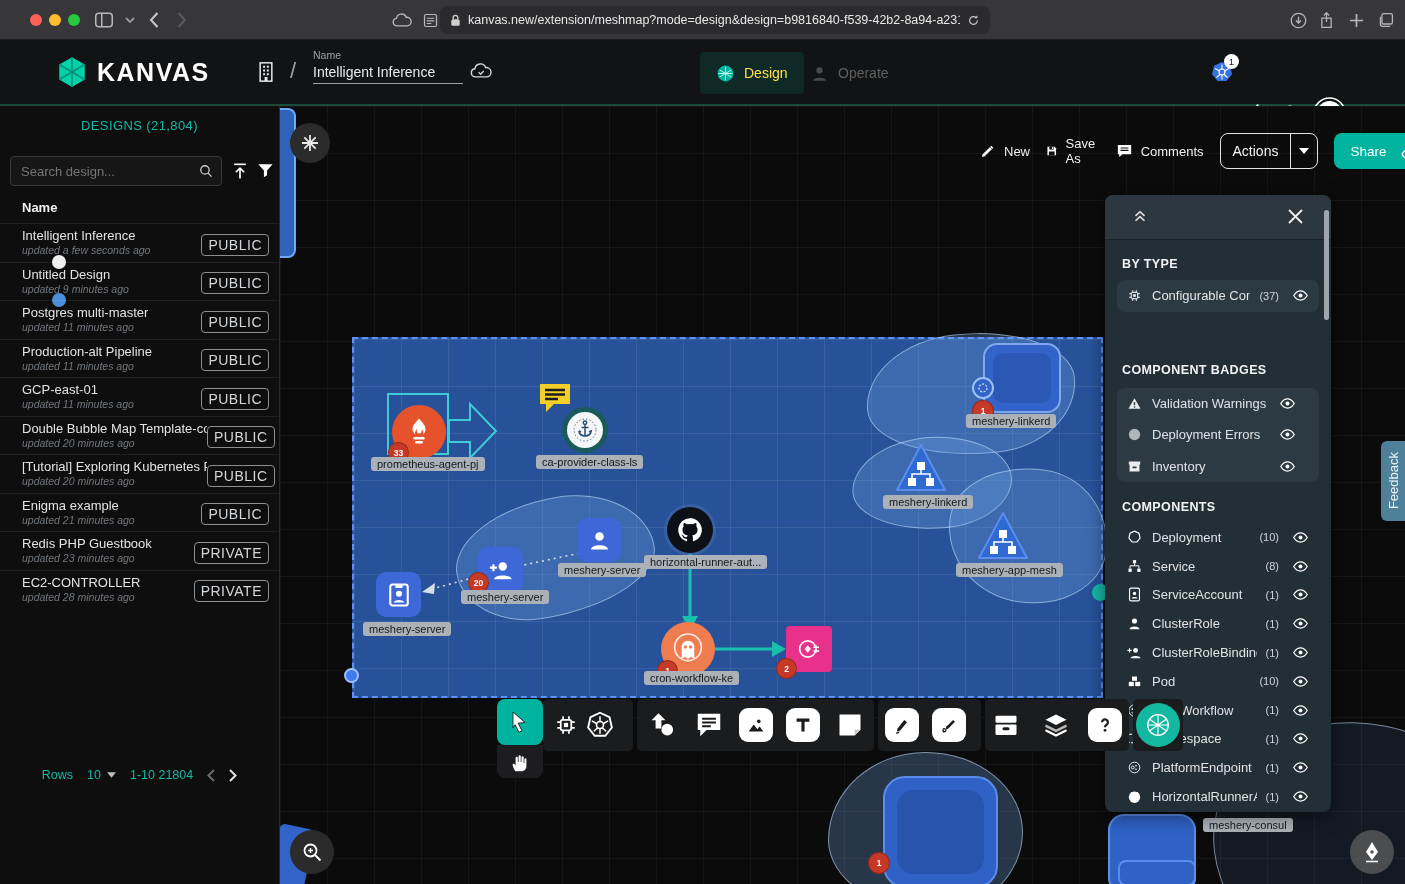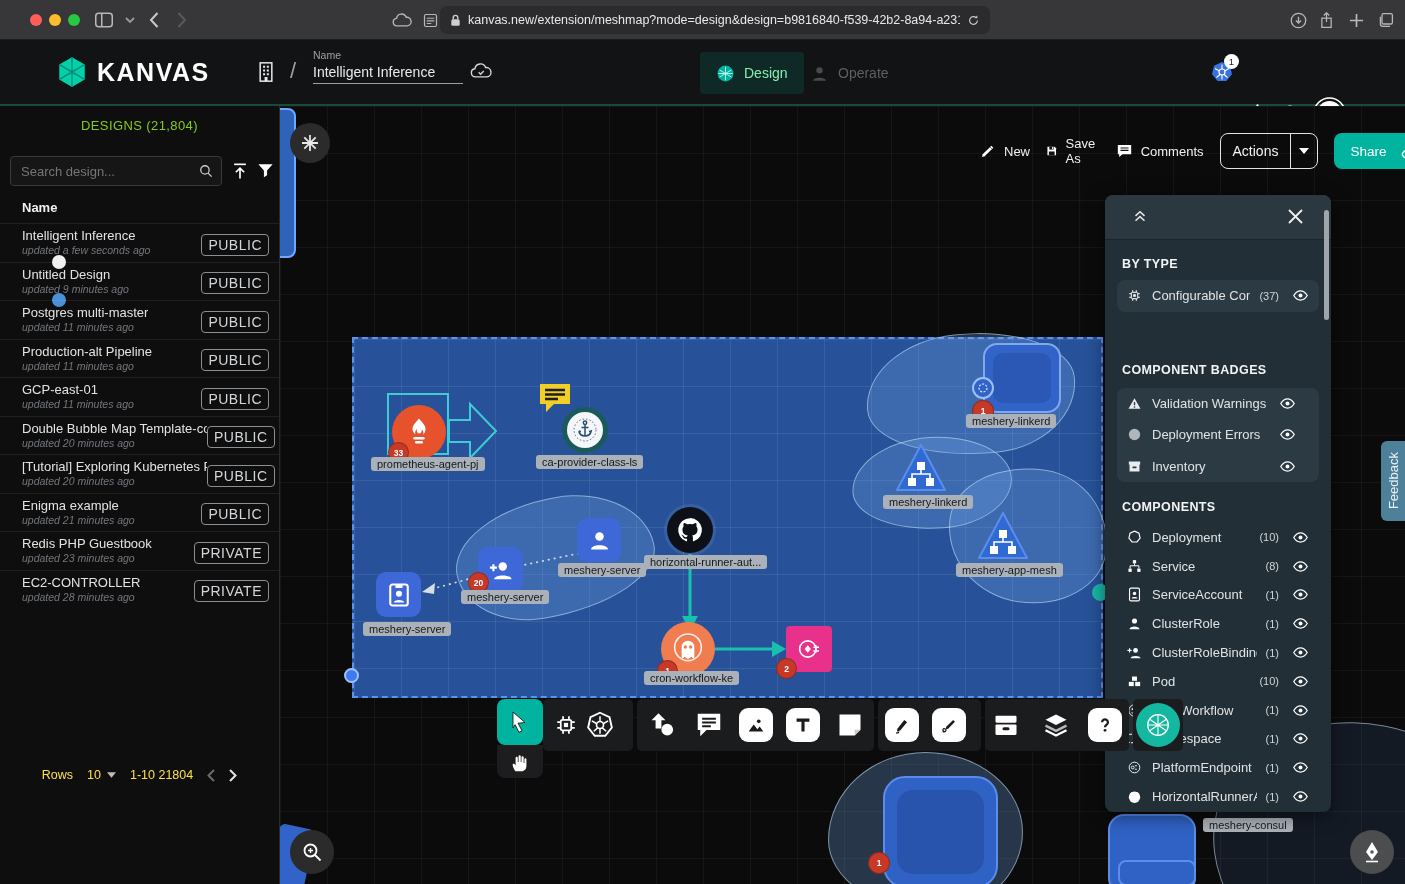--- a/index.html
+++ b/index.html
@@ -16,37 +16,37 @@
   #url-text{color:#e8e8e8;font-size:12.5px;white-space:nowrap;overflow:hidden;}
 
   
   #app-header{left:0;top:40px;width:1405px;height:66px;background:#121314;border-bottom:2px solid #1b4a3a;}
   #logo{left:55px;top:14px;display:flex;align-items:center;gap:8px;}
   #logo-text{color:#fff;font-size:25px;font-weight:800;letter-spacing:1.5px;}
   #name-field{left:313px;top:9px;width:150px;}
   #name-label{color:#9aa0a6;font-size:10.5px;}
   #name-input{background:transparent;border:none;border-bottom:1.5px solid #9aa0a6;color:#e8eaed;font-size:14px;width:150px;padding:3px 0;outline:none;}
   .htab{top:12px;height:42px;border-radius:4px;display:flex;align-items:center;gap:9px;padding:0 16px;font-size:14px;}
-  #tab-design{left:700px;background:rgba(0,179,159,0.14);color:#86efac;align-items:center;}
+  #tab-design{left:700px;background:rgba(0,179,159,0.14);color:#fde047;align-items:center;}
   #tab-operate{left:794px;color:#5f5f5f;}
   .hico{top:57px;}
 
   
   #sidebar{left:0;top:106px;width:280px;height:778px;background:#0e0e0f;border-right:1px solid #2a2a2a;z-index:4;}
-  #sb-title{left:0;top:12px;width:279px;text-align:center;color:#84cc16;font-size:13px;letter-spacing:.4px;}
+  #sb-title{left:0;top:12px;width:279px;text-align:center;color:#14b8a6;font-size:13px;letter-spacing:.4px;}
   #sb-search{left:10px;top:50px;width:212px;height:30px;background:#161617;border:1px solid #3a3a3c;border-radius:4px;display:flex;align-items:center;padding:0 8px;}
   #sb-search input{flex:1;background:transparent;border:none;outline:none;color:#cfcfcf;font-size:13px;}
   #sb-name-hdr{left:22px;top:94px;color:#f0f0f0;font-size:13px;font-weight:700;}
   #sb-rows{left:0;top:117px;width:279px;}
   .srow{position:relative;height:38.5px;border-top:1px solid rgba(255,255,255,0.08);padding:4px 10px 0 22px;display:flex;justify-content:space-between;}
   .srow-name{color:#e3e3e3;font-size:13px;white-space:nowrap;overflow:hidden;max-width:185px;}
   .srow-upd{color:#72777c;font-size:10.5px;font-style:italic;margin-top:1px;}
   .vis-badge{align-self:center;border:1px solid #8a8f94;color:#d4d7d9;font-size:14px;padding:2px 6px;border-radius:4px;letter-spacing:.5px;white-space:nowrap;}
   .peek{position:absolute;left:52px;bottom:-7px;width:14px;height:14px;border-radius:50%;}
-  #sb-pager{left:0;top:649px;width:279px;height:40px;display:flex;align-items:center;justify-content:center;gap:14px;color:#fde047;font-size:12.5px;}
+  #sb-pager{left:0;top:649px;width:279px;height:40px;display:flex;align-items:center;justify-content:center;gap:14px;color:#14b8a6;font-size:12.5px;}
 
   
   #canvas{left:280px;top:106px;width:1125px;height:778px;overflow:hidden;z-index:1;
     background-color:#0b0b0c;
     background-image:linear-gradient(rgba(255,255,255,0.045) 1px,transparent 1px),linear-gradient(90deg,rgba(255,255,255,0.045) 1px,transparent 1px);
     background-size:47px 47px;}
   #sel-region{left:72px;top:231px;width:751px;height:361px;background:rgba(42,88,165,0.93);border:2px dashed #5b93f5;
     background-image:linear-gradient(rgba(255,255,255,0.08) 1px,transparent 1px),linear-gradient(90deg,rgba(255,255,255,0.08) 1px,transparent 1px);
     background-size:47px 47px;}
   #sel-handle{left:64px;top:562px;width:15px;height:15px;border-radius:50%;background:#3f7bf0;border:2px solid #9ec1ff;}

